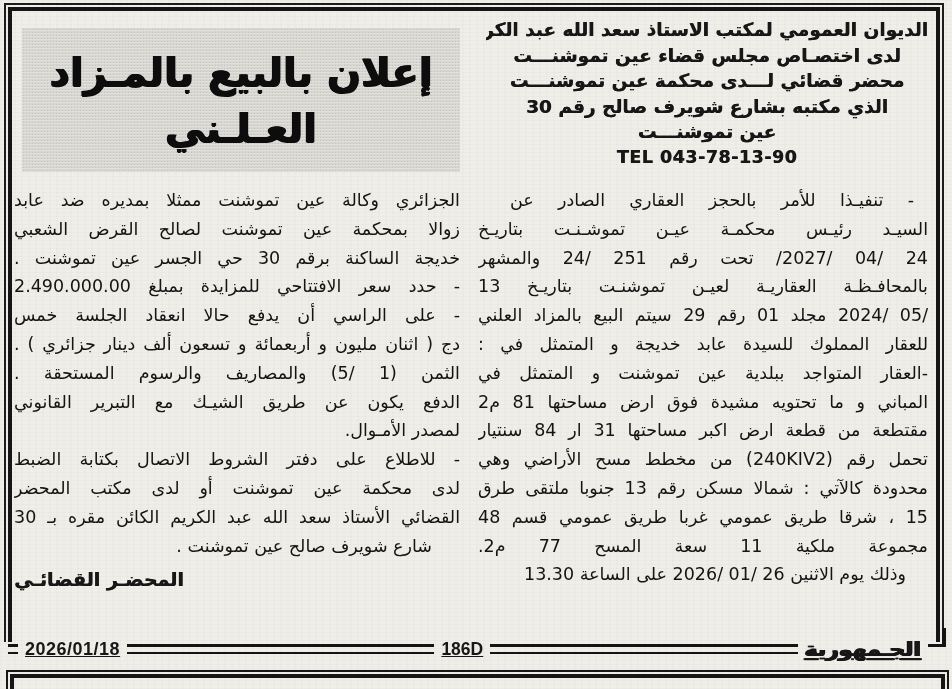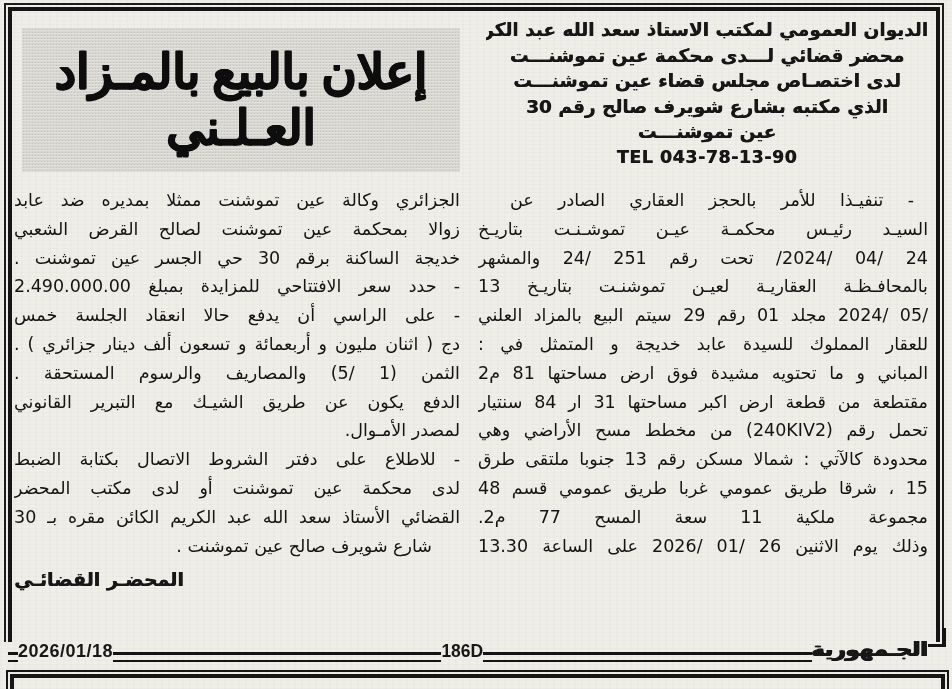--- a/index.html
+++ b/index.html
@@ -30,23 +30,23 @@
     position:absolute;left:22px;top:28px;width:438px;height:144px;
     background:#d8d6d0;
     background-image:
       radial-gradient(rgba(0,0,0,0.09) 1px, transparent 1px),
       repeating-linear-gradient(0deg, rgba(255,255,255,0.25) 0 1px, transparent 1px 3px);
     background-size:3px 3px,auto;
     display:flex;flex-direction:column;align-items:center;justify-content:center;
     direction:rtl;
   }
   .title-line{
-    font-size:48px;line-height:56px;font-weight:bold;color:#0d0d0d;
+    font-size:40px;line-height:56px;font-weight:bold;color:#0d0d0d;
     text-shadow:0.8px 0 0 #0d0d0d,-0.8px 0 0 #0d0d0d,0 0.5px 0 #0d0d0d;
-    letter-spacing:1px;white-space:nowrap;font-family:Liberation Serif, serif;
+    letter-spacing:1px;white-space:nowrap;
   }
   
   .notary-header{
     position:absolute;left:486px;top:17px;width:442px;
     direction:rtl;text-align:center;
   }
   .notary-header .hline{
     font-weight:bold;font-size:18.5px;line-height:25.5px;white-space:nowrap;
     overflow:hidden;
     text-shadow:0.4px 0 0 #171717;
@@ -72,21 +72,21 @@
   .right-col .ln:nth-child(15){padding-right:18px;box-sizing:border-box;}
   .right-col .ln:nth-child(1){padding-right:14px;box-sizing:border-box;margin-left:32px;}
   .signature{
     position:absolute;left:14px;top:568px;width:446px;direction:rtl;
     text-align:left;font-weight:bold;font-size:19px;
     text-shadow:0.5px 0 0 #141414;
   }
   
   .footer{
     position:absolute;left:8px;right:6px;top:636px;height:26px;
-    display:flex;align-items:flex-end;gap:0;
+    display:flex;align-items:center;gap:7px;text-decoration:underline;
   }
   .rule{height:5px;border-top:3px solid #141414;border-bottom:2px solid #141414;}
   .rule.stub{width:10px;flex:none;}
   .rule.flex{flex:1;}
   .pub-date{
     font-family:"Liberation Sans","DejaVu Sans",sans-serif;
     font-weight:bold;font-size:18px;letter-spacing:0.5px;white-space:nowrap;
   }
   .ad-ref{
     font-family:"Liberation Sans","DejaVu Sans",sans-serif;
@@ -122,35 +122,36 @@
   </div>
 
   <div class="title-box">
     <div class="title-line">إعلان بالبيع بالمـزاد</div>
     <div class="title-line">العـلـني</div>
   </div>
 
   <div class="notary-header">
     <div>
         <div class="hline">الديوان العمومي لمكتب الاستاذ سعد الله عبد الكريم</div>
+        <div class="hline">لدى اختصـاص مجلس قضاء عين تموشنـــت</div>
         <div class="hline">محضر قضائي لـــدى محكمة عين تموشنـــت</div>
-        <div class="hline">لدى اختصـاص مجلس قضاء عين تموشنـــت</div>
         <div class="hline">الذي مكتبه بشارع شويرف صالح رقم 30</div>
         <div class="hline">عين تموشنـــت</div>
       </div>
     <div class="tel-line">TEL 043-78-13-90</div>
   </div>
 
   <div class="col right-col">
       <div class="ln">- تنفيـذا للأمر بالحجز العقاري الصادر عن</div>
       <div class="ln">السيـد رئيـس محكمـة عيـن تموشـنـت بتاريـخ</div>
-      <div class="ln">24 /04 /2024/ تحت رقم 251 /24 والمشهر</div>
+      <div class="ln">24 /04 /2027/ تحت رقم 251 /24 والمشهر</div>
       <div class="ln">بالمحافـظـة العقاريـة لعيـن تموشنـت بتاريـخ 13</div>
       <div class="ln">/05 /2024 مجلد 01 رقم 29 سيتم البيع بالمزاد العلني</div>
       <div class="ln">للعقار المملوك للسيدة عابد خديجة و المتمثل في :</div>
+      <div class="ln">-العقار المتواجد ببلدية عين تموشنت و المتمثل في</div>
       <div class="ln">المباني و ما تحتويه مشيدة فوق ارض مساحتها 81 م2</div>
       <div class="ln">مقتطعة من قطعة ارض اكبر مساحتها 31 ار 84 سنتيار</div>
       <div class="ln">تحمل رقم (240KIV2) من مخطط مسح الأراضي وهي</div>
       <div class="ln">محدودة كالآتي : شمالا مسكن رقم 13 جنوبا ملتقى طرق</div>
       <div class="ln">15 ، شرقا طريق عمومي غربا طريق عمومي  قسم 48</div>
       <div class="ln">مجموعة ملكية 11 سعة المسح 77 م2.</div>
       <div class="ln">وذلك يوم الاثنين 26 /01 /2026 على الساعة 13.30</div>
     </div>
 
   <div class="col left-col">

